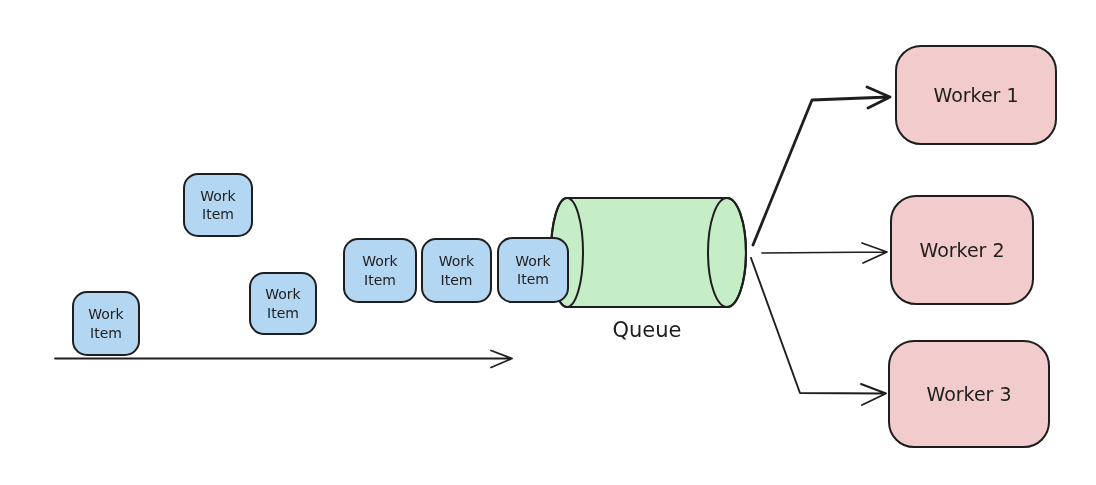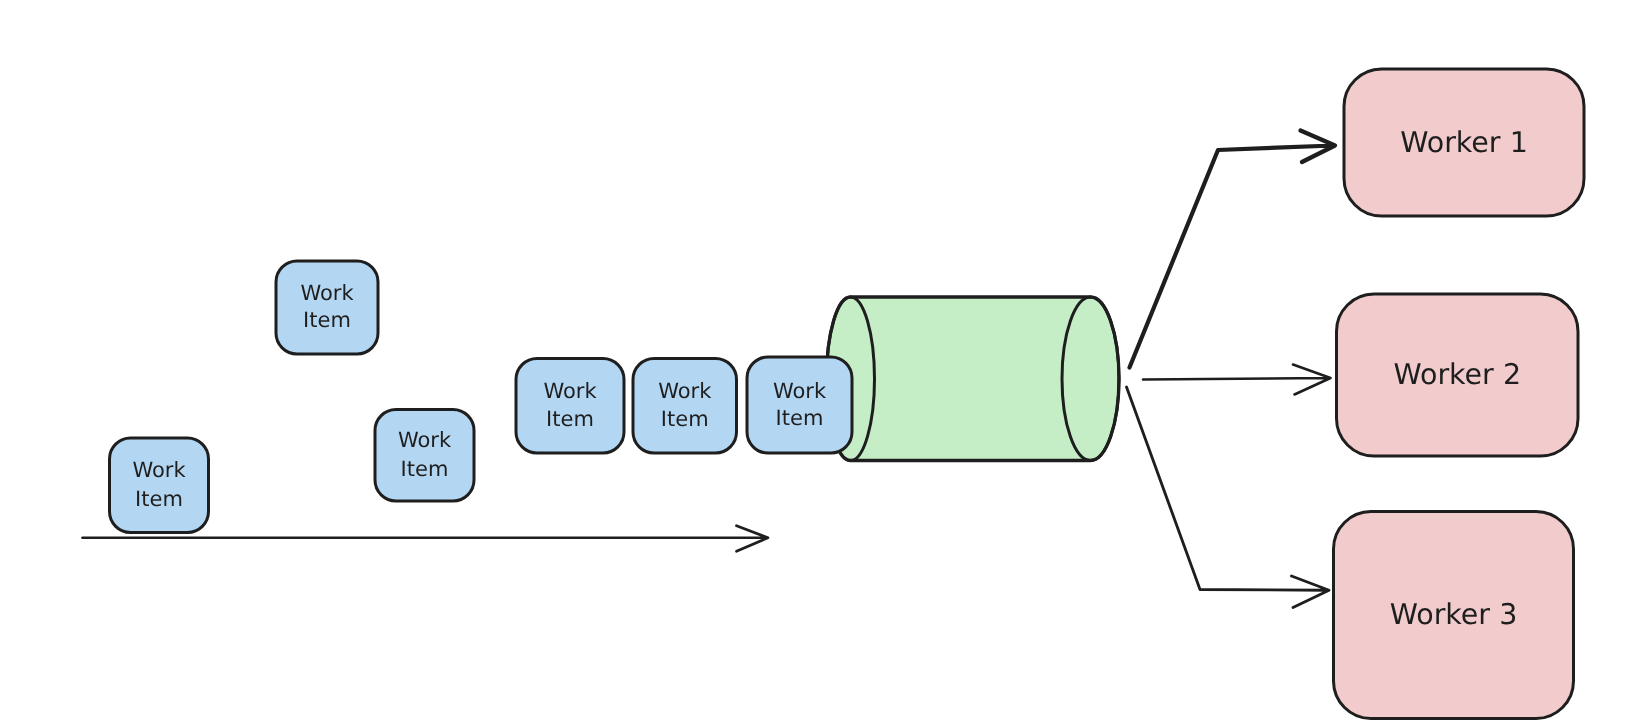--- a/index.html
+++ b/index.html
@@ -48,22 +48,22 @@
   }
   
   .wi-1 { left: 72px;  top: 271px; width: 68px; height: 65px; }
   .wi-2 { left: 183px; top: 153px; width: 70px; height: 64px; }
   .wi-3 { left: 249px; top: 252px; width: 68px; height: 63px; }
   .wi-4 { left: 343px; top: 218px; width: 74px; height: 65px; }
   .wi-5 { left: 421px; top: 218px; width: 71px; height: 65px; }
   .wi-6 { left: 497px; top: 217px; width: 72px; height: 66px; }
   
   .wk-1 { left: 895px; top: 45px;  width: 162px; height: 100px; }
-  .wk-2 { left: 890px; top: 195px; width: 163px; height: 110px; }
-  .wk-3 { left: 888px; top: 340px; width: 162px; height: 140px; }
+  .wk-2 { left: 890px; top: 195px; width: 144px; height: 110px; }
+  .wk-3 { left: 888px; top: 340px; width: 162px; height: 108px; }
 </style>
 </head>
 <body>
 
 <div class="canvas" style="background-color: rgb(255, 255, 255); color: rgb(30, 30, 30);">
 
   <svg class="svg-layer" viewBox="0 0 1096 485" xmlns="http://www.w3.org/2000/svg">
 
     <g>
       <path d="M 567 198 L 727 198 A 19 54.5 0 0 1 727 307 L 567 307 A 16 54.5 0 0 1 567 198 Z" stroke-width="2.2" stroke-linejoin="round" fill="#c6eec6" style="stroke: rgb(30, 30, 30);"></path>
@@ -90,20 +90,21 @@
   <div class="node work-item wi-4" style="background-color: rgb(179, 214, 242);">
     <span>Work Item</span>
   </div>
   <div class="node work-item wi-5" style="background-color: rgb(179, 214, 242);">
     <span>Work Item</span>
   </div>
   <div class="node work-item wi-6" style="background-color: rgb(179, 214, 242);">
     <span>Work Item</span>
   </div>
 
+  <div class="queue-label">Queue</div>
 
   <div class="node worker wk-1" style="background-color: rgb(242, 204, 204);">
     <span>Worker 1</span>
   </div>
   <div class="node worker wk-2" style="background-color: rgb(242, 204, 204);">
     <span>Worker 2</span>
   </div>
   <div class="node worker wk-3" style="background-color: rgb(242, 204, 204);">
     <span>Worker 3</span>
   </div>

